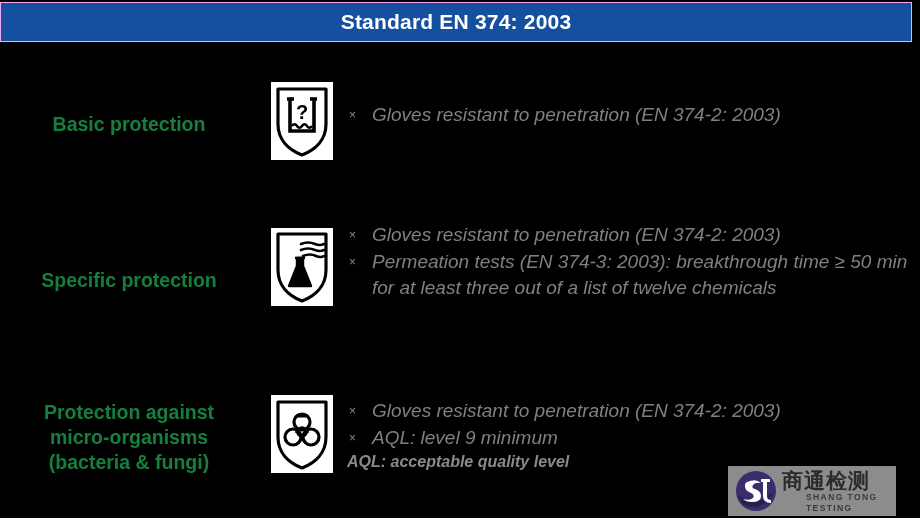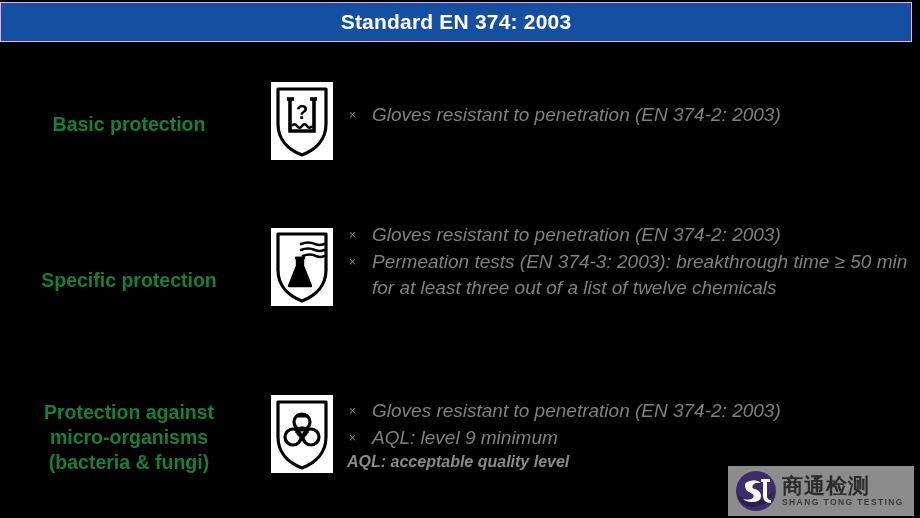--- a/index.html
+++ b/index.html
@@ -122,21 +122,21 @@
     font-weight: bold;
     margin-top: 2px;
     padding-left: 1px;
   }
 
   
   .logo {
     position: absolute;
     left: 728px;
     top: 466px;
-    width: 186px;
+    width: 168px;
     height: 50px;
     background: #8c8c8c;
     display: flex;
     align-items: center;
     padding-left: 6px;
     box-sizing: border-box;
   }
   .logo-emblem {
     width: 44px;
     height: 44px;
@@ -154,20 +154,21 @@
     font-weight: bold;
     line-height: 23px;
     letter-spacing: 1px;
   }
   .logo-en {
     color: #3a3a3a;
     font-size: 8.5px;
     font-weight: bold;
     line-height: 11px;
     letter-spacing: 1.4px;
+    margin-left: 24px;
   }
 </style>
 </head>
 <body>
 
 <div class="slide">
 
   <div class="header-banner">
     <div class="header-title">Standard EN 374: 2003</div>
   </div>

